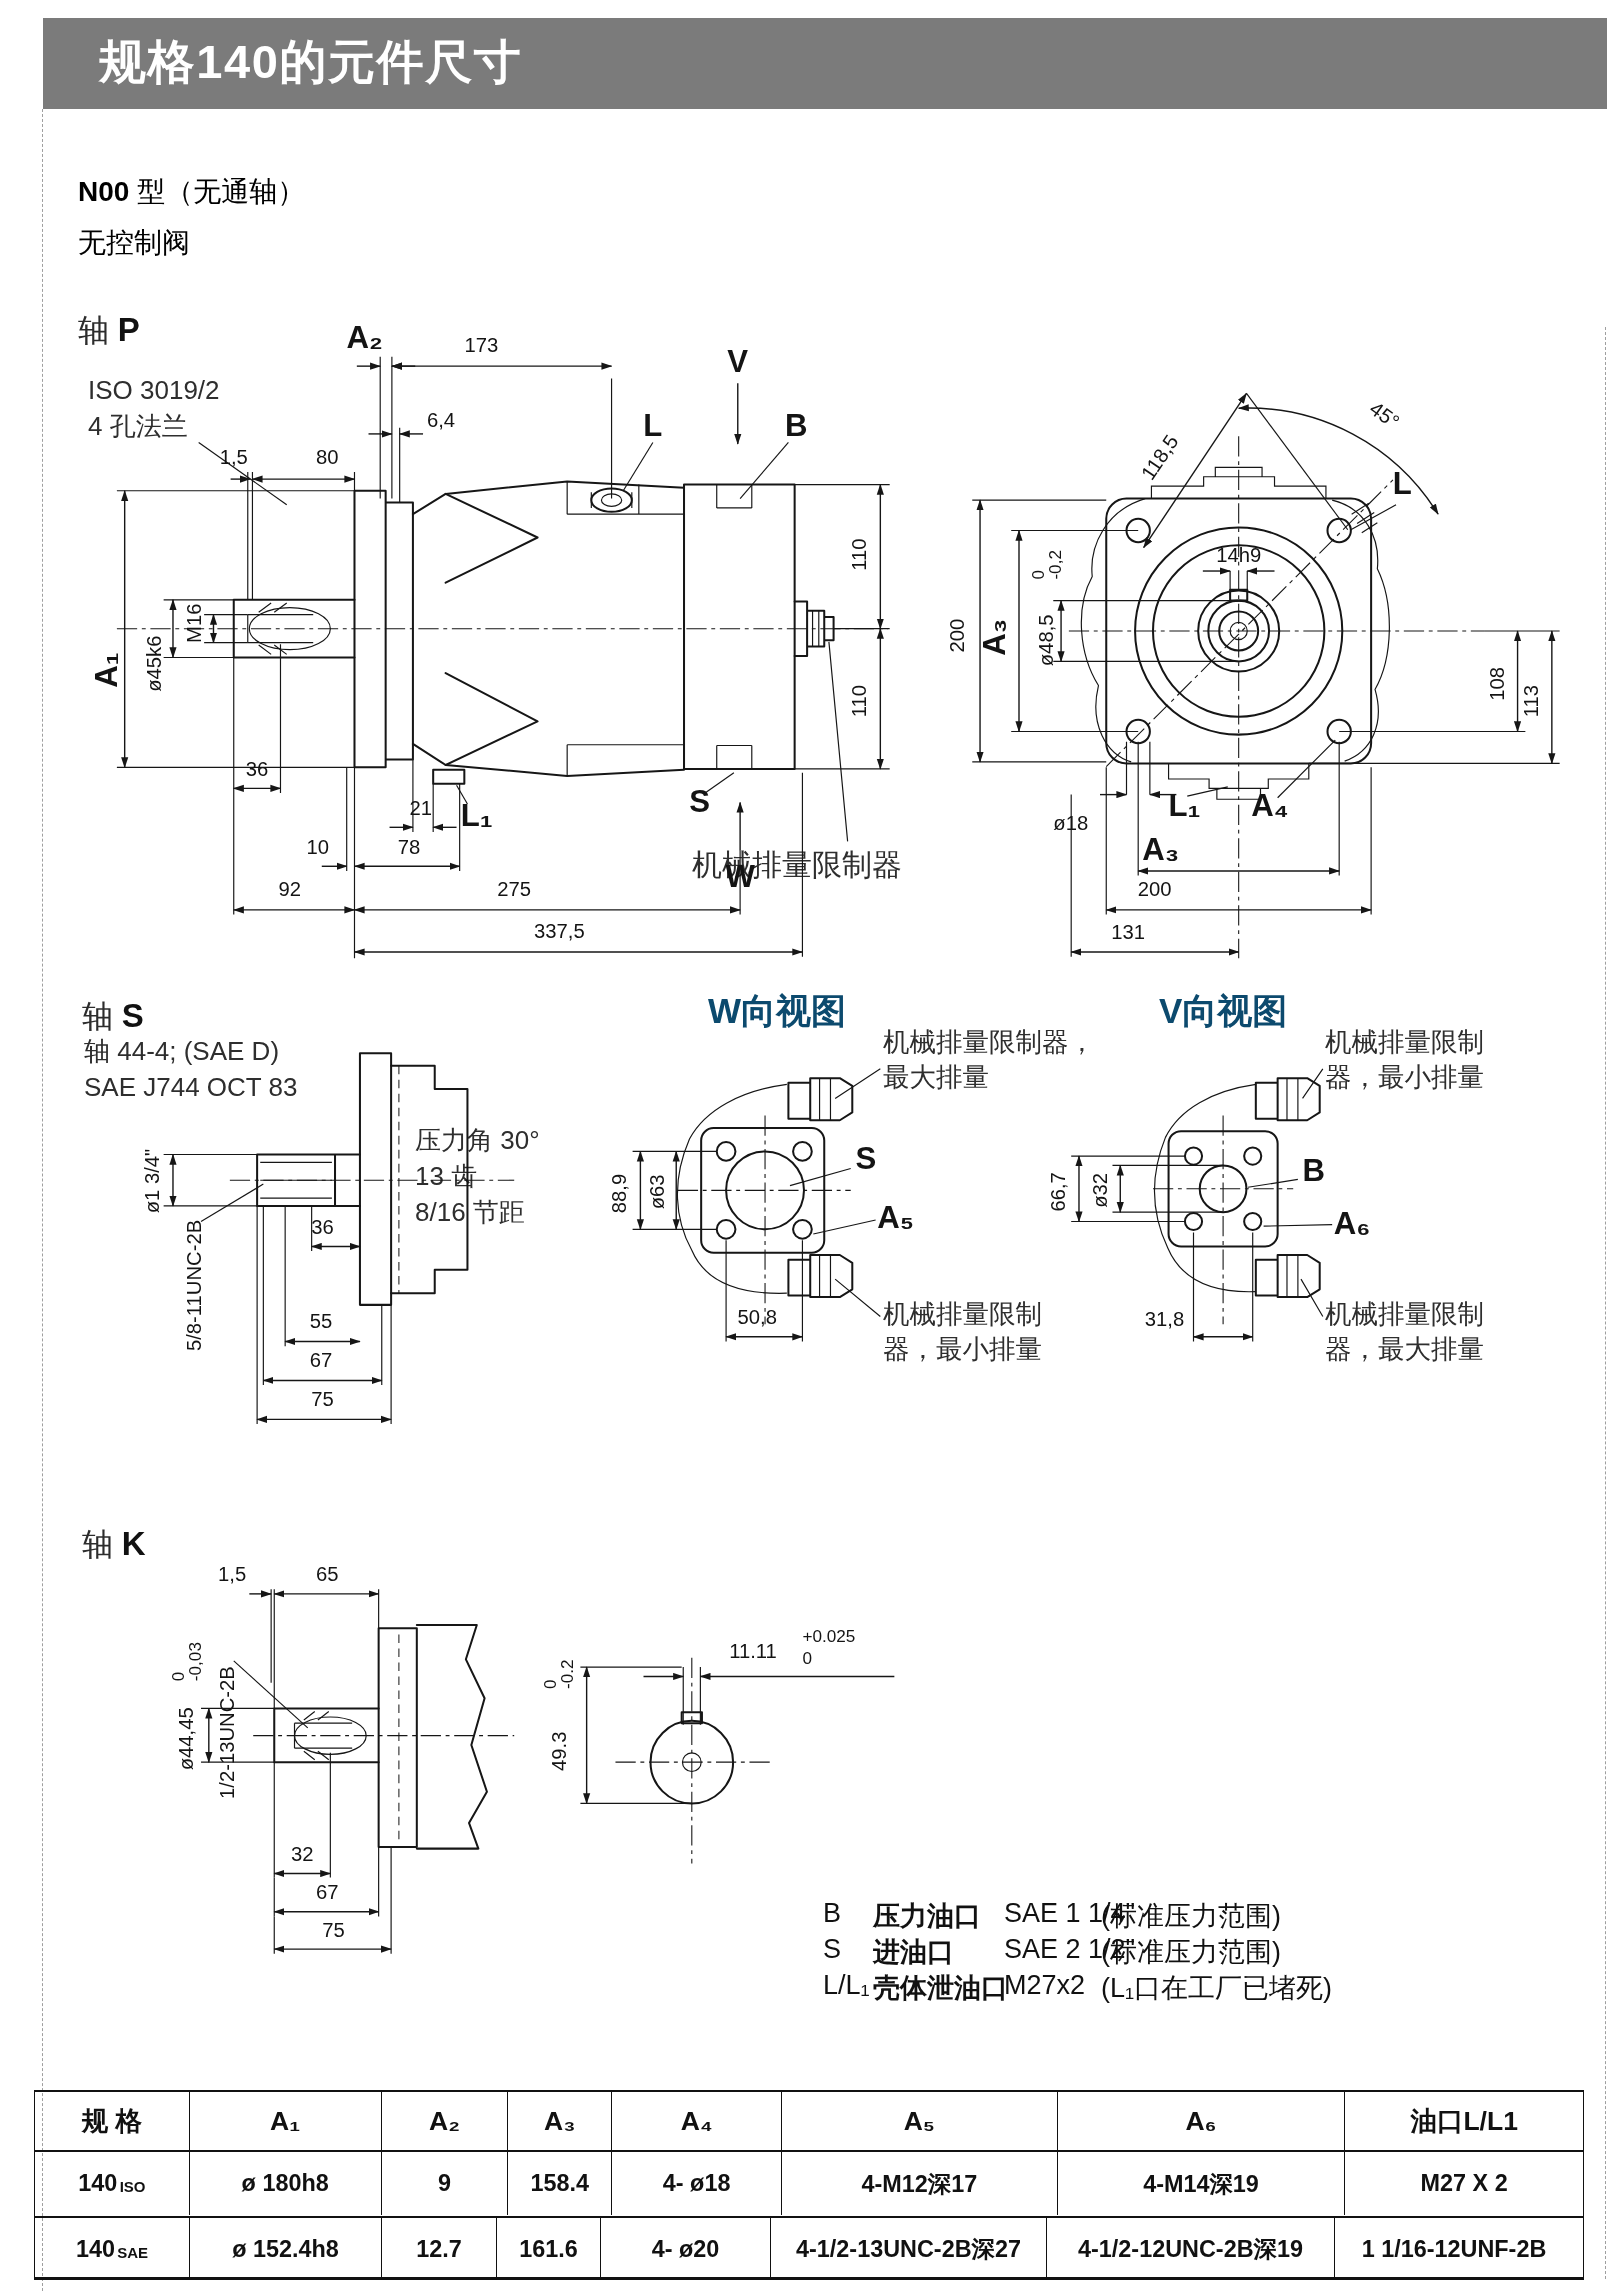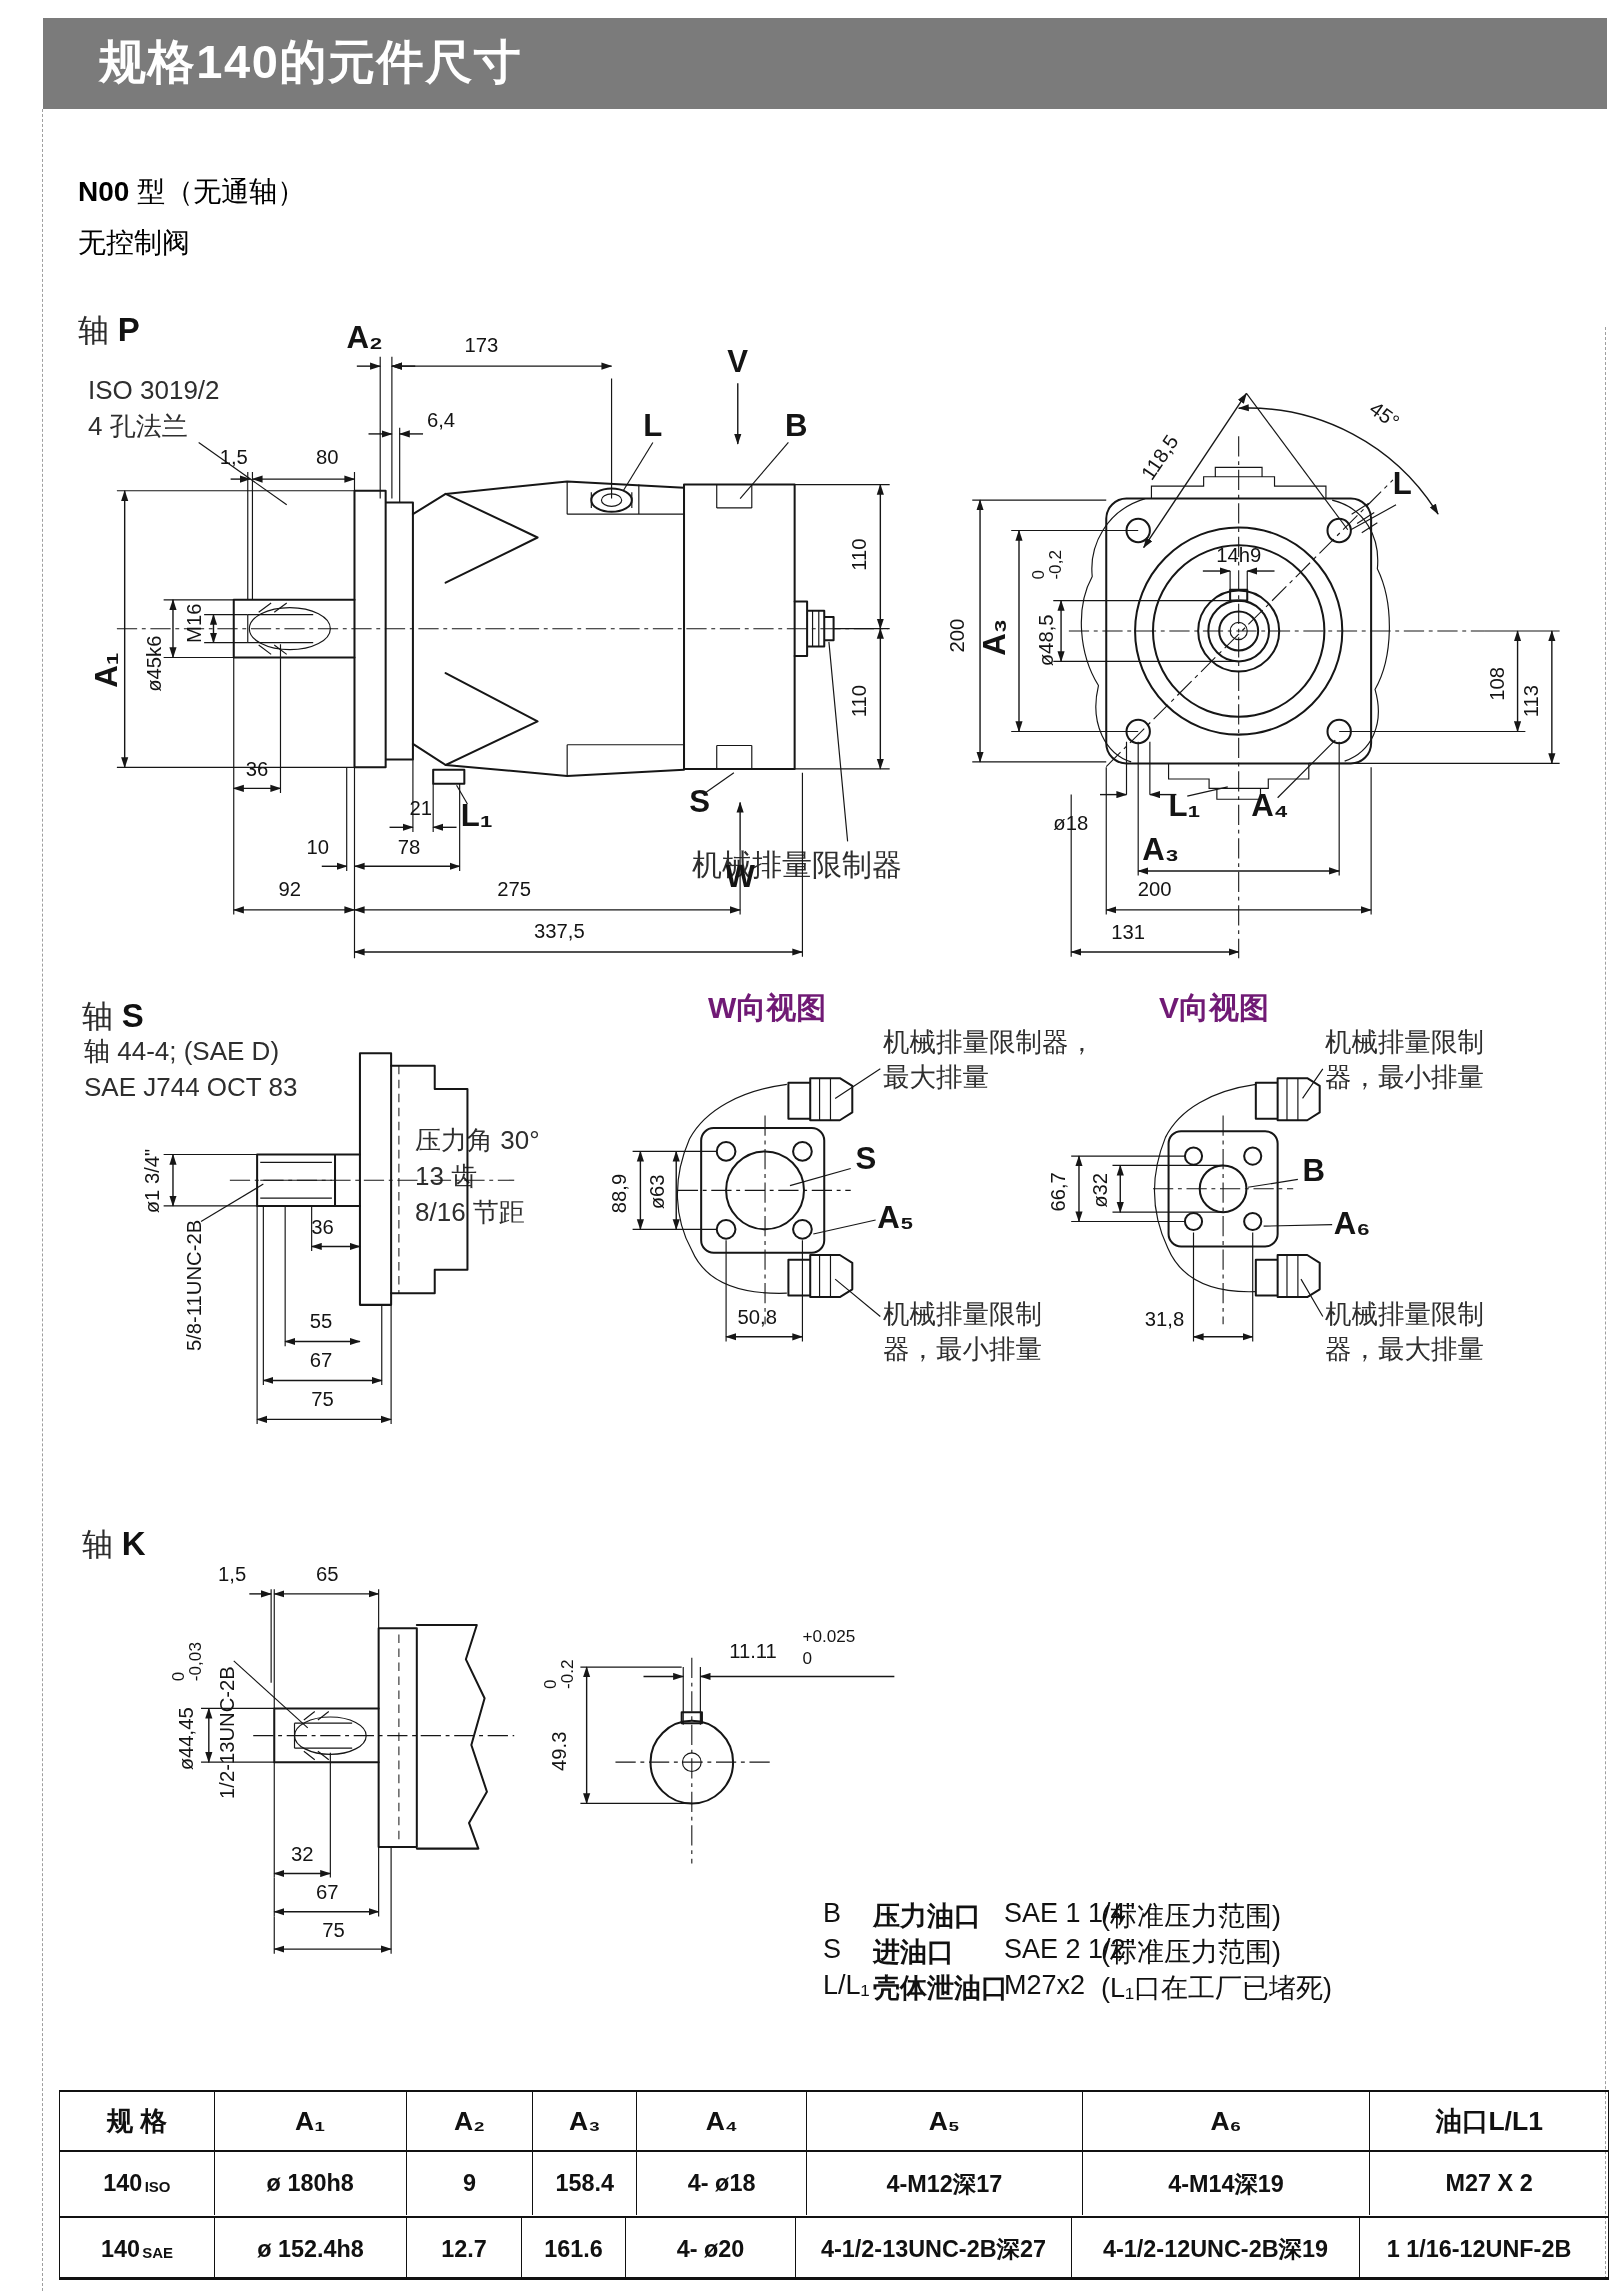--- a/index.html
+++ b/index.html
@@ -6,32 +6,32 @@
   #page{position:relative;width:1622px;height:2295px;background:#fff;overflow:hidden;
         font-family:"Liberation Sans","DejaVu Sans",sans-serif;color:#1c1c1c;}
   .abs{position:absolute;}
   #banner{left:43px;top:18px;width:1564px;height:91px;background:#7b7b7b;}
   #banner .t{position:absolute;left:56px;top:50%;transform:translateY(-52%);
              color:#fff;font-size:47px;font-weight:bold;letter-spacing:1.6px;white-space:nowrap;}
   .h-cn{font-size:28px;color:#000000;white-space:nowrap;text-align:right;}
   .sec{font-size:31px;color:#2c2c2c;white-space:nowrap;}
   .sec b{font-size:33px;color:#111;}
   .note{font-size:26px;color:#2e2e2e;white-space:nowrap;line-height:36px;}
-  .cap{font-size:30px;font-weight:bold;color:#701a75;white-space:nowrap;}
+  .cap{font-size:35px;font-weight:bold;color:#0c4a6e;white-space:nowrap;}
   .lim{font-size:26.5px;color:#2e2e2e;line-height:35px;white-space:nowrap;}
   .lim-big{font-size:30px;color:#2e2e2e;white-space:nowrap;}
   .dashL{border-left:1.6px dashed #9f9f9f;width:0;}
   
   .lg-row{position:absolute;height:34px;font-size:27px;color:#111;white-space:nowrap;}
   .lg-row .c0{position:absolute;left:0;}
   .lg-row .c1{position:absolute;left:50px;font-weight:bold;}
   .lg-row .c2{position:absolute;left:181px;}
   .lg-row .c3{position:absolute;left:278px;}
   
-  #spec{position:absolute;left:59px;top:2090px;width:1548px;height:185px;
+  #spec{position:absolute;left:34px;top:2090px;width:1548px;height:185px;
         border-top:2.3px solid #111;border-bottom:3.1px solid #111;
         border-left:1.6px solid #111;border-right:1.6px solid #111;}
   #spec .row{position:absolute;left:0;width:100%;display:flex;}
   #spec .cell{box-sizing:border-box;border-right:1.6px solid #111;display:flex;
               align-items:center;justify-content:center;font-weight:bold;color:#111;}
   #spec .cell:last-child{border-right:none;}
   #spec .hd{height:58px;font-size:26.5px;}
   #spec .r1{top:58px;height:63px;border-top:2.3px solid #111;font-size:23.4px;}
   #spec .r2{top:124px;height:62px;border-top:2.3px solid #111;font-size:23.4px;}
   #spec .r1,#spec .r2{}

